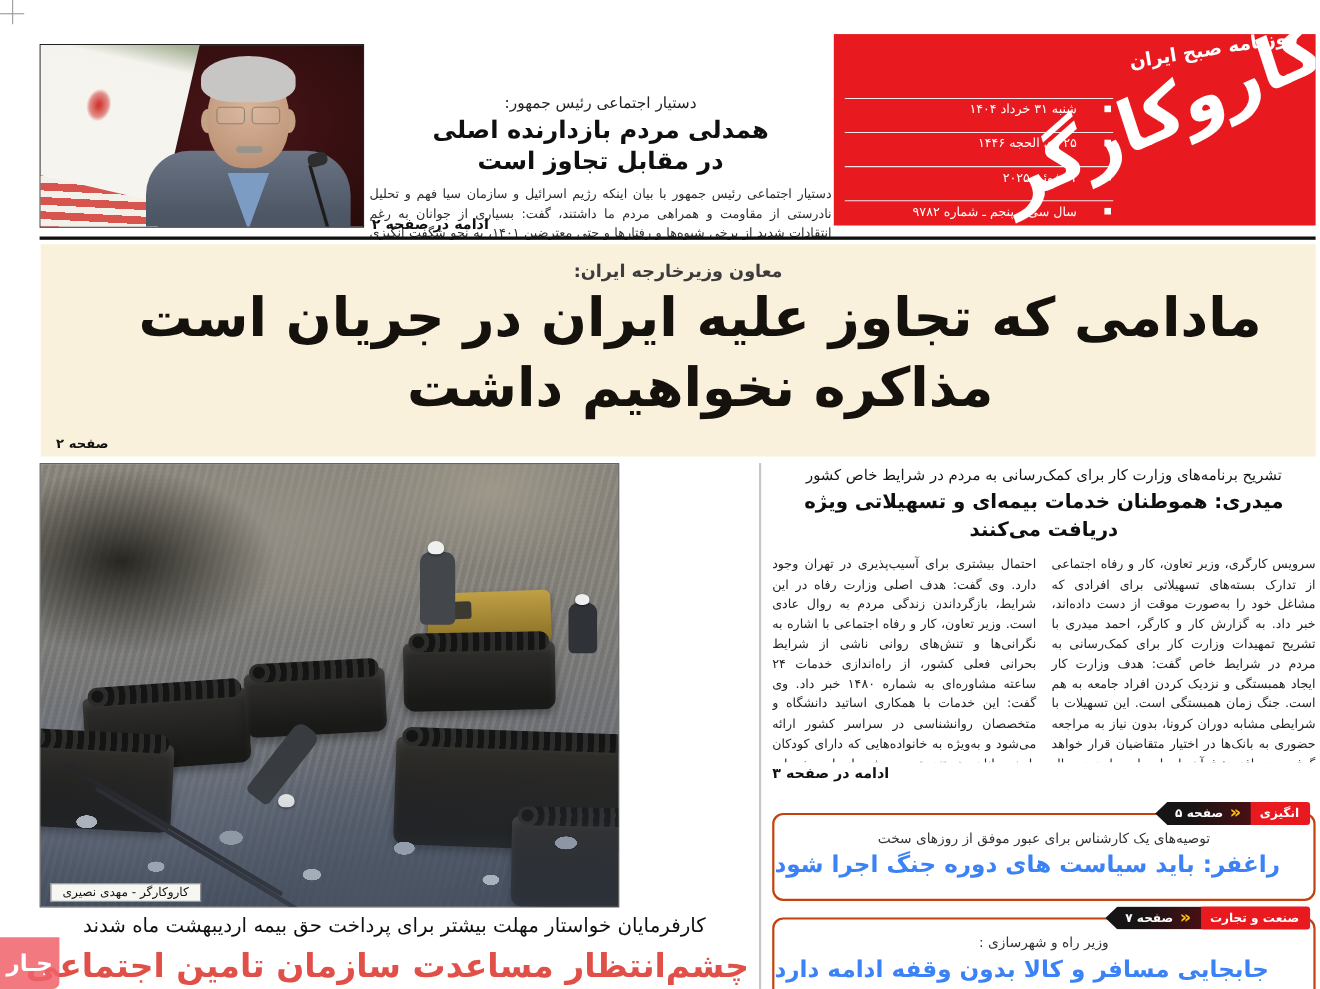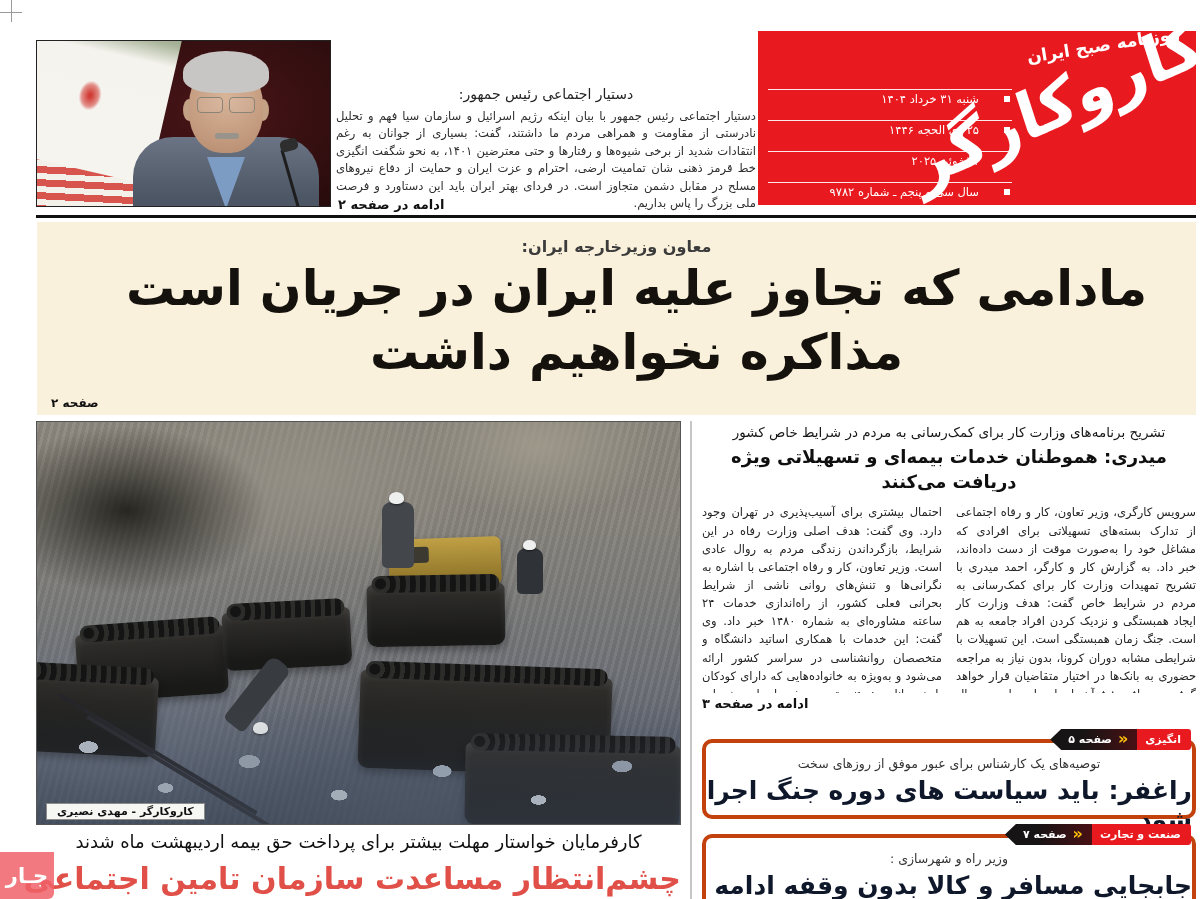--- a/index.html
+++ b/index.html
@@ -60,29 +60,29 @@
   .aide-cont{position:absolute;left:2px;bottom:0;font-size:13px;font-weight:bold;color:#111;}
 
   
   .rule{left:36px;top:215px;width:1160px;height:3px;background:#101010;}
   .lead{left:37px;top:222px;width:1159px;height:193px;background:#faf1dc;}
   .lead-kicker{text-align:center;font-size:16px;font-weight:bold;color:#3c3c3c;padding-top:15px;}
   .lead-headline{text-align:center;font-size:49px;font-weight:bold;color:#15110c;line-height:1.3;margin-top:1px;padding-left:40px;}
   .lead-pageref{position:absolute;left:14px;bottom:5px;font-size:12px;font-weight:bold;color:#111;}
 
   
-  .mine{left:36px;top:421px;width:645px;height:404px;border:1px solid #555;overflow:hidden;
+  .mine{left:36px;top:421px;width:527px;height:404px;border:1px solid #555;overflow:hidden;
     background:
       radial-gradient(200px 120px at 14% 22%,rgba(34,33,28,.95) 0%,rgba(34,33,28,0) 70%),
       radial-gradient(170px 100px at 78% 6%,rgba(160,154,140,.9) 0%,rgba(160,154,140,0) 70%),
       radial-gradient(230px 130px at 42% 14%,rgba(151,146,136,.8) 0%,rgba(151,146,136,0) 75%),
       radial-gradient(280px 150px at 12% 78%,rgba(108,117,132,.75) 0%,rgba(108,117,132,0) 75%),
       radial-gradient(320px 170px at 58% 97%,rgba(86,96,111,.85) 0%,rgba(86,96,111,0) 75%),
       repeating-linear-gradient(104deg,rgba(255,255,255,.045) 0 3px,rgba(0,0,0,.05) 3px 7px),
-      linear-gradient(180deg,#8d887e 0%,#87847c 25%,#7b7b7a 45%,#6e7177 65%,#5a6170 85%,#46505f 100%); font-weight: bold;}
+      linear-gradient(180deg,#8d887e 0%,#87847c 25%,#7b7b7a 45%,#6e7177 65%,#5a6170 85%,#46505f 100%);}
   .cart{position:absolute;background:linear-gradient(180deg,#31302d 0%,#191918 85%);
         border-radius:6px 6px 10px 10px;box-shadow:inset 0 6px 8px rgba(255,255,255,.08),0 4px 8px rgba(0,0,0,.35);}
   .cart::before{content:"";position:absolute;top:-9px;left:5px;right:5px;height:17px;border-radius:9px;
         background:repeating-radial-gradient(circle at 9px 8px,#141414 0 5px,#2c2c2b 6px 10px);}
   .cart1{left:40px;top:208px;width:150px;height:68px;transform:rotate(-4deg);}
   .cart2{left:186px;top:188px;width:128px;height:58px;transform:rotate(-3deg);}
   .cart3{left:330px;top:162px;width:138px;height:62px;transform:rotate(-1deg);}
   .cart5{left:322px;top:252px;width:252px;height:98px;transform:rotate(2deg);}
   .cart6{left:428px;top:322px;width:215px;height:82px;transform:rotate(1deg);}
   .cart7{left:-22px;top:252px;width:142px;height:80px;transform:rotate(3deg);}
@@ -115,25 +115,25 @@
 
   
   .labor{left:702px;top:424px;width:494px;}
   .labor-kicker{text-align:center;font-size:13.5px;color:#161616;}
   .labor-headline{text-align:center;font-size:18px;font-weight:bold;color:#0f0f0f;line-height:1.4;margin-top:4px;}
   .labor-cols{display:flex;gap:14px;margin-top:9px;height:190px;overflow:hidden;}
   .labor-col{flex:1;font-size:11.5px;line-height:1.58;text-align:justify;color:#242424;}
   .labor-cont{text-align:left;font-size:13px;font-weight:bold;color:#111;margin-top:3px;}
 
   
-  .secbox{position:absolute;left:702px;width:494px;background:#fff;border:4px solid #c2410c;border-radius:10px;}
+  .secbox{position:absolute;left:702px;width:494px;background:#fff;border:2px solid #c2410c;border-radius:10px;}
   .box-econ{top:739px;height:80px;}
   .box-ind{top:834px;height:85px;}
   .box-kicker{text-align:center;font-size:12.5px;color:#333;margin-top:13px;}
-  .box-headline{text-align:right;font-size:25px;font-weight:bold;color:#0f172a;margin-top:5px;}
+  .box-headline{text-align:left;font-size:21px;font-weight:bold;color:#3b82f6;margin-top:5px;}
   .badge{position:absolute;height:21px;display:flex;align-items:stretch;z-index:3;}
   .badge-econ{top:729px;right:9px;} .badge-ind{top:824px;right:9px;}
   .badge-section{background:#e8191f;color:#fff;font-size:11px;font-weight:bold;
         padding:0 10px;display:flex;align-items:center;border-radius:3px;}
   .badge-chip{background:linear-gradient(270deg,#481014 0%,#161414 65%);color:#fff;font-size:11px;font-weight:bold;
         display:flex;align-items:center;gap:6px;padding:0 9px 0 18px;margin-right:-2px;
         clip-path:polygon(100% 0,100% 100%,11px 100%,0 50%,11px 0);}
   .badge-chev{color:#ffc10e;font-size:16px;font-weight:bold;line-height:1;margin-top:-2px;}
 
   
@@ -166,20 +166,24 @@
     <div class="p-head"></div>
     <div class="p-hair"></div>
     <div class="p-glasses"></div>
     <div class="p-mustache"></div>
     <div class="p-mic-stalk"></div>
     <div class="p-mic-head"></div>
   </div>
 
   <div class="abs aide">
     <div class="aide-kicker">دستیار اجتماعی رئیس جمهور:</div>
+    <div class="aide-headline">
+      <span>همدلی مردم بازدارنده اصلی</span><br>
+      <span>در مقابل تجاوز است</span>
+    </div>
     <div class="aide-body">دستیار اجتماعی رئیس جمهور با بیان اینکه رژیم اسرائیل و سازمان سیا فهم و تحلیل نادرستی از مقاومت و همراهی مردم ما داشتند، گفت: بسیاری از جوانان به رغم انتقادات شدید از برخی شیوه‌ها و رفتارها و حتی معترضین ۱۴۰۱، به نحو شگفت انگیزی خط قرمز ذهنی شان تمامیت ارضی، احترام و عزت ایران و حمایت از دفاع نیروهای مسلح در مقابل دشمن متجاوز است. در فردای بهتر ایران باید این دستاورد و فرصت ملی بزرگ را پاس بداریم.</div>
     <div class="aide-cont">ادامه در صفحه ۲</div>
   </div>
 
   <div class="abs masthead">
     <div class="mh-tagline">روزنامه صبح ایران</div>
     <div class="mh-title">کاروکارگر</div>
     <div class="mh-dates">
       <div class="mh-row">
         <span class="mh-bullet"></span>

